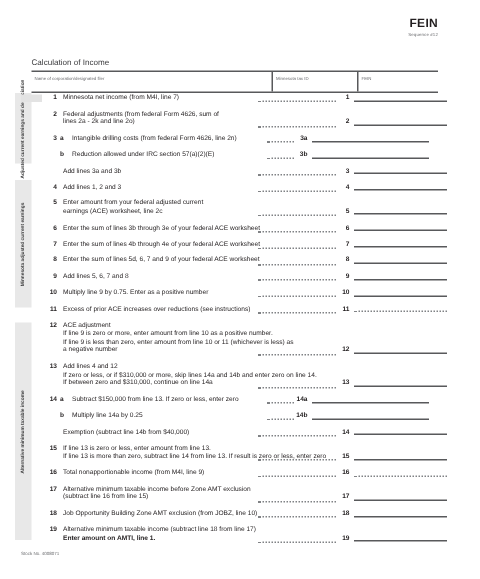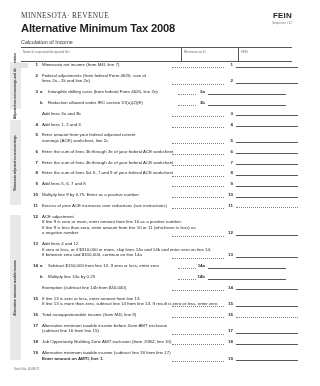--- a/index.html
+++ b/index.html
@@ -116,24 +116,22 @@
   .footer{
     position:absolute;left:14px;top:367px;
     font-size:3px;color:#6d6e71;white-space:nowrap;
   }
 </style>
 </head>
 <body>
 
 <div class="page">
 
-  <div class="brand">MINNESOTA· REVENUE</div>
   <div class="form-code">FEIN</div>
   <div class="form-sub">Sequence #12</div>
-  <div class="title">Alternative Minimum Tax 2008</div>
   <div class="subtitle">Calculation of Income</div>
 
   <div class="idtable">
     <div class="idcell idc1">
       <span class="lbl">Name of corporation/designated filer</span>
     </div>
     <div class="idcell idc2">
       <span class="lbl">Minnesota tax ID</span>
     </div>
     <div class="idcell idc3">

